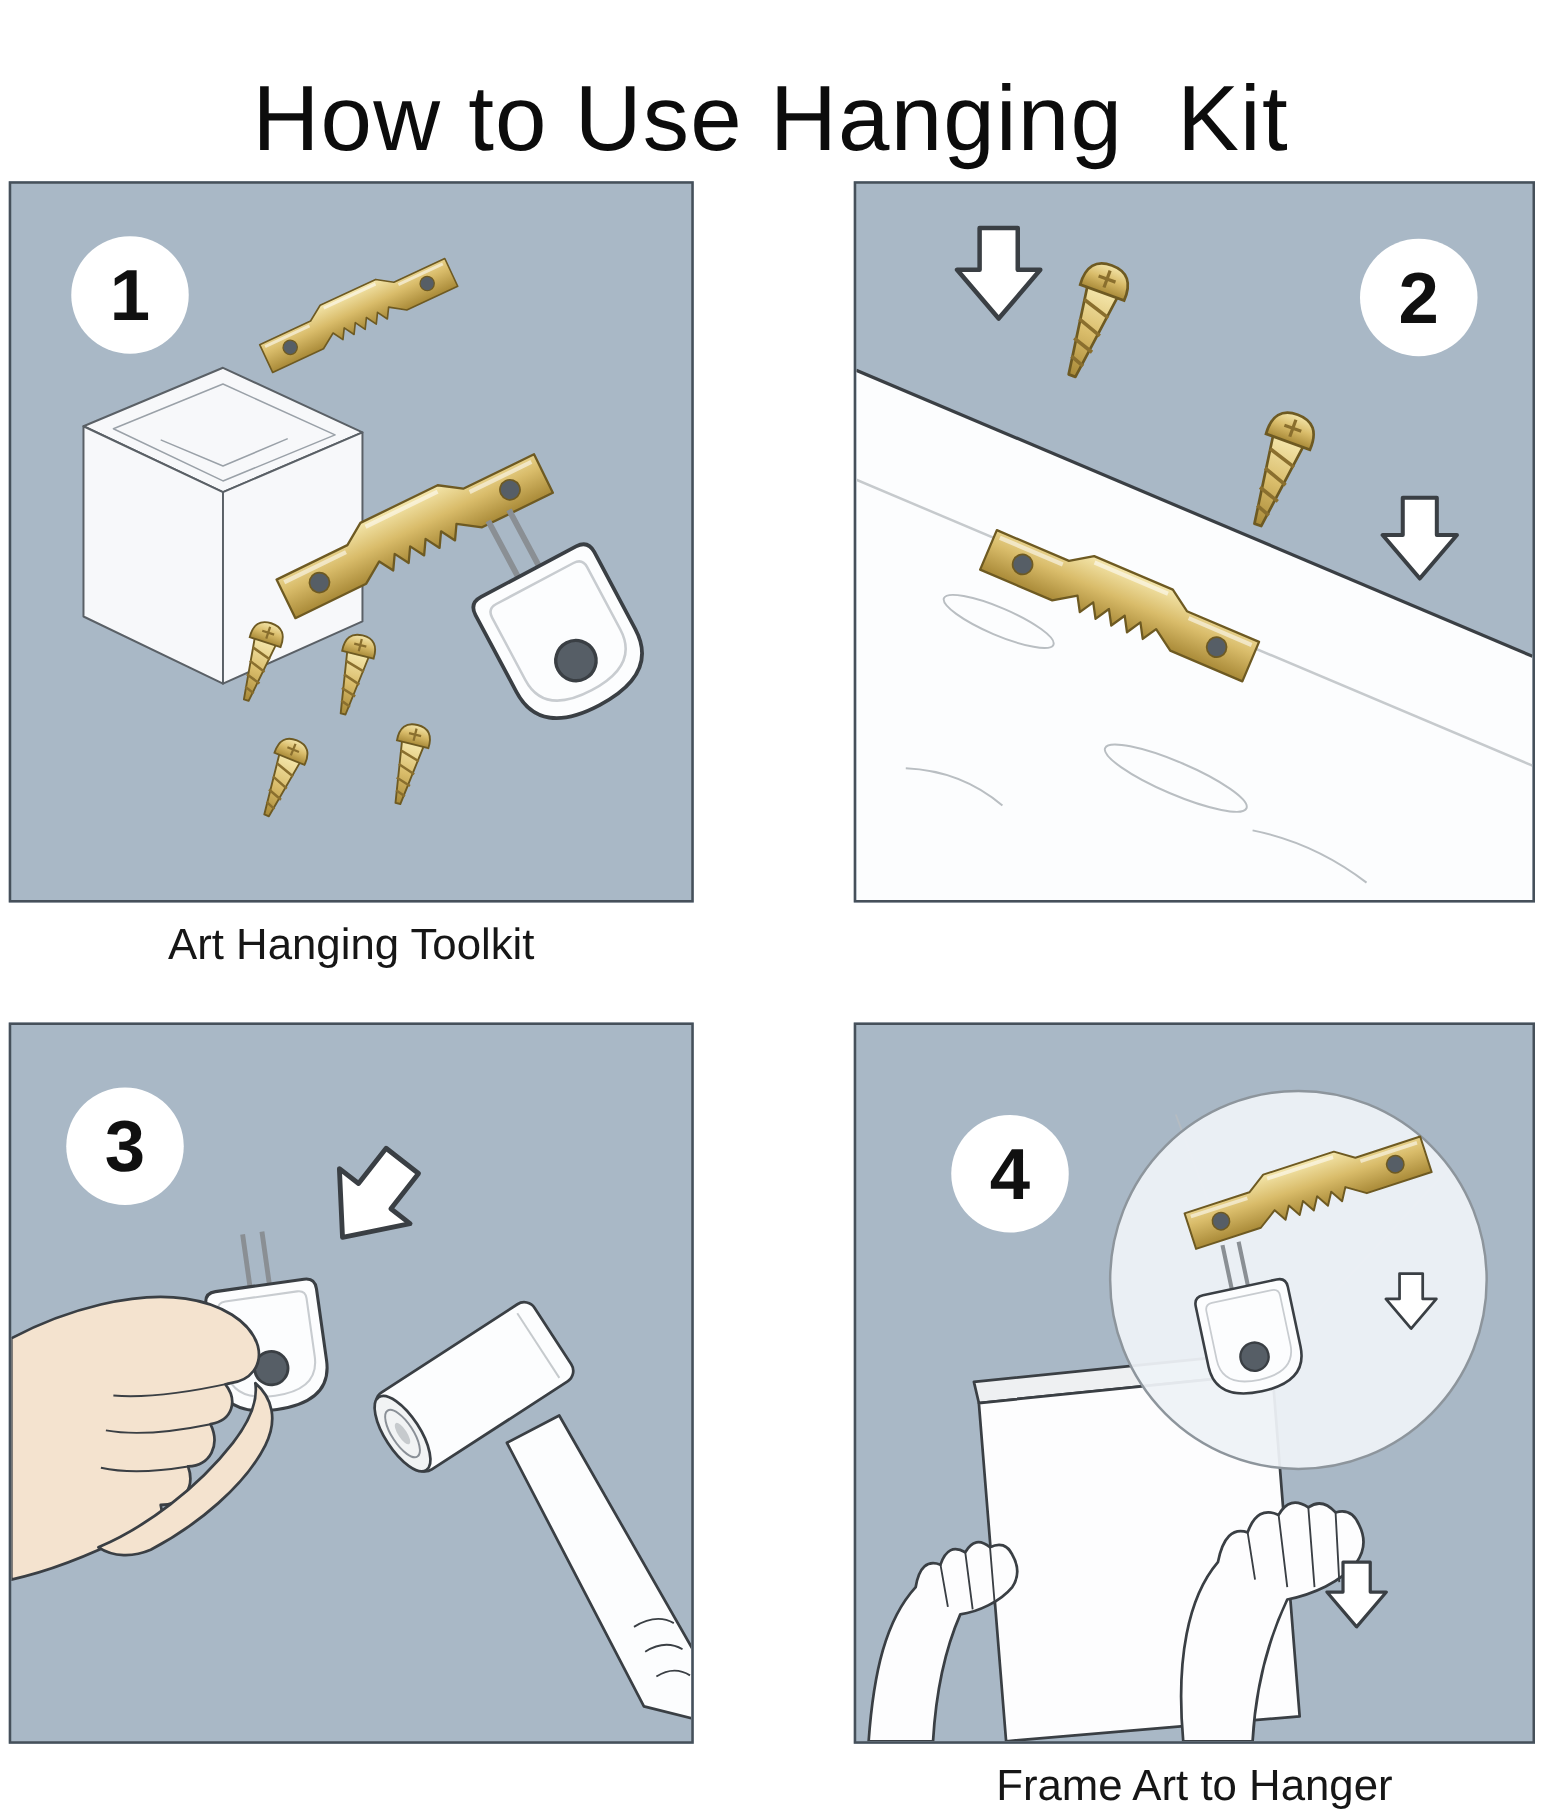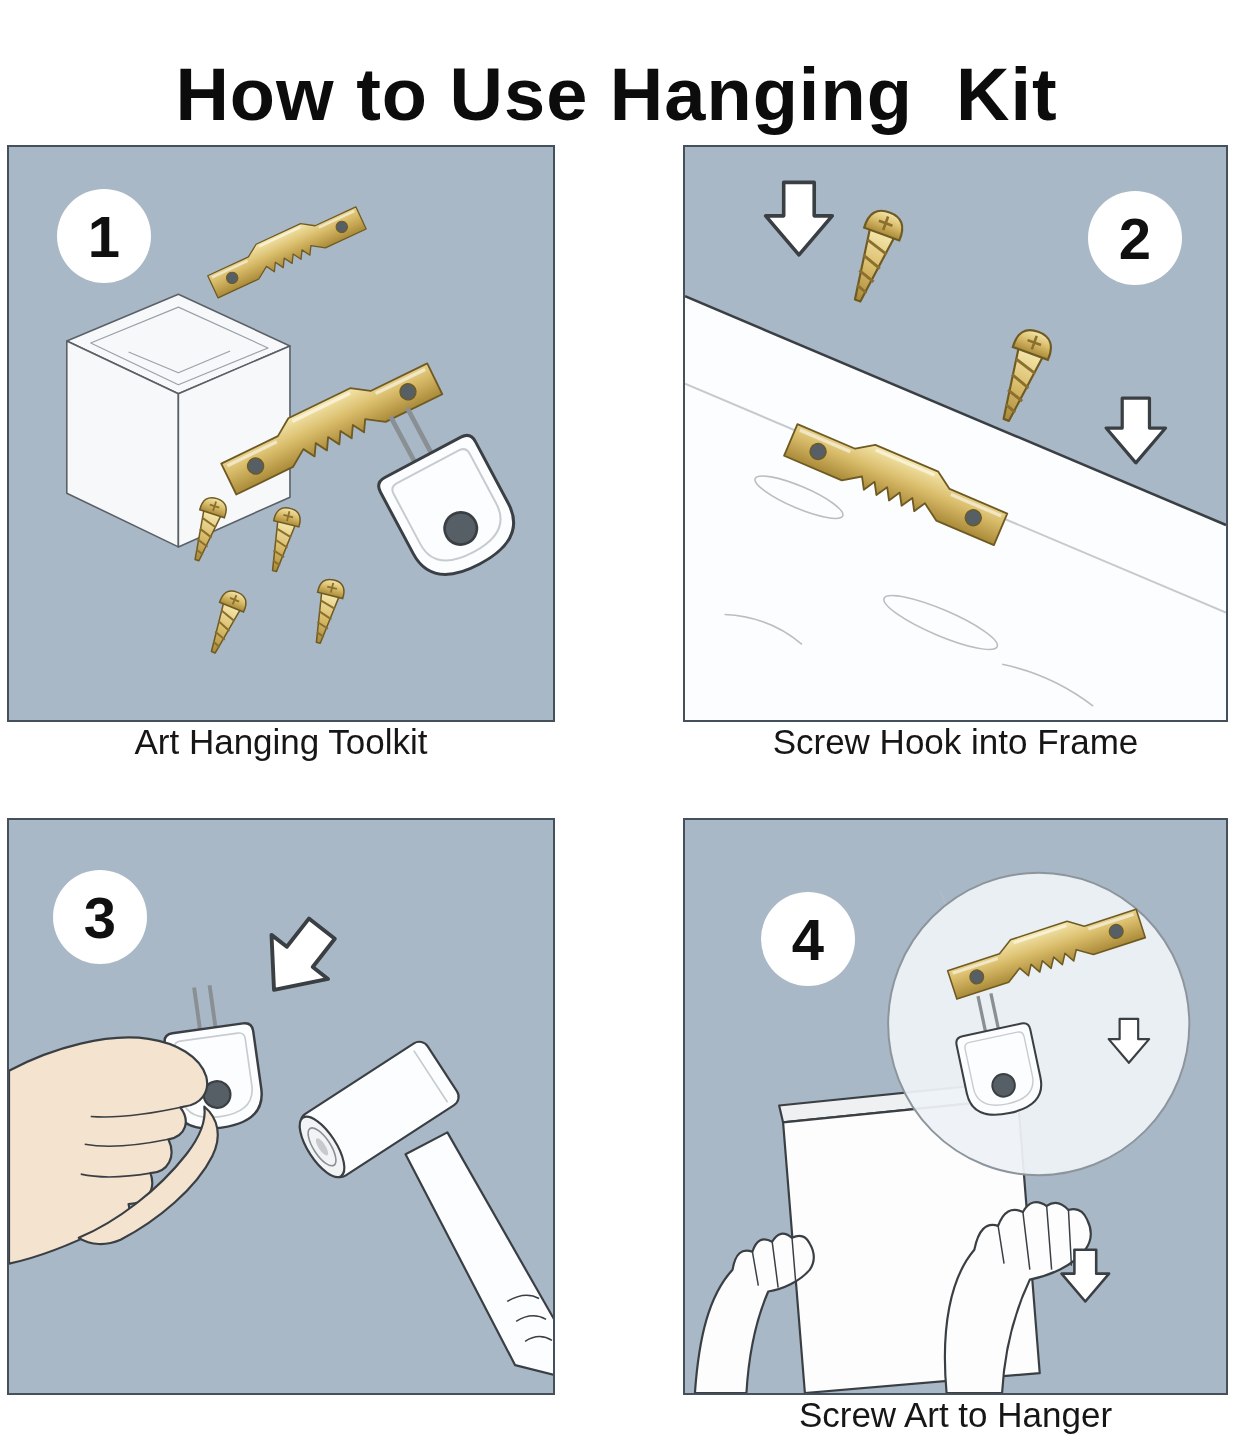--- a/index.html
+++ b/index.html
@@ -1,31 +1,31 @@
 <!DOCTYPE html>
 <html><head>
 <meta charset="utf-8">
 <style>
   html,body{margin:0;padding:0;background:#ffffff;}
   body{width:1233px;height:1448px;position:relative;font-family:"Liberation Sans",sans-serif;overflow:hidden;}
   .page{position:absolute;inset:0;}
-  .title{position:absolute;top:2px;left:0;width:1233px;text-align:center;font-size:74px;font-weight:700;color:#0c0c0c;letter-spacing:1px;white-space:pre;}
+  .title{position:absolute;top:2px;left:0;width:1233px;text-align:center;font-size:74px;font-weight:400;color:#0c0c0c;letter-spacing:1px;white-space:pre;}
   .cell{position:absolute;}
   .cell1{left:7px;top:145px;width:548px;}
   .cell2{left:683px;top:145px;width:545px;}
   .cell3{left:7px;top:818px;width:548px;}
   .cell4{left:683px;top:818px;width:545px;}
   .panel{position:relative;height:577px;background:#a9b8c6;border:2px solid #46505a;box-sizing:border-box;overflow:hidden;}
   .panel svg{position:absolute;left:0;top:0;width:100%;height:100%;}
   .badge{position:absolute;width:94px;height:94px;border-radius:50%;background:#ffffff;display:flex;align-items:center;justify-content:center;font-size:58px;font-weight:700;color:#101010;z-index:5;}
   .badge.b1{left:48px;top:42px;}
   .badge.b2{right:44px;top:44px;}
   .badge.b3{left:44px;top:50px;}
   .badge.b4{left:76px;top:72px;}
-  .caption{text-align:center;font-size:35px;font-weight:500;color:#161616;}
+  .caption{margin-top:14px;text-align:center;font-size:35px;font-weight:500;color:#161616;}
   .defsvg{position:absolute;width:0;height:0;}
 </style>
 </head>
 <body>
 
 <svg class="defsvg" aria-hidden="true">
   <defs>
     <linearGradient id="brass" x1="0" y1="0" x2="0" y2="1">
       <stop offset="0" stop-color="#f4e6ab"></stop>
       <stop offset="0.5" stop-color="#d9bc6a"></stop>
@@ -125,21 +125,20 @@
             <use href="#screw" transform="translate(352,198) rotate(20) scale(1.45)"></use>
           </g>
         <g>
             <use href="#arrow-down" transform="translate(115,72) scale(1.4)"></use>
           </g>
         <g>
             <use href="#arrow-down" transform="translate(455,285) scale(1.25)"></use>
           </g>
       </svg>
     </div>
-    <div class="caption">Screw Hook into Frame</div>
   </div>
 
   <div class="cell cell3">
     <div class="panel">
       <div class="badge b3">
         <span>3</span>
       </div>
       <svg viewBox="0 0 546 576" preserveAspectRatio="none">
         <g>
             <use href="#arrow-down" transform="translate(290,140) rotate(38) scale(1.5)"></use>
@@ -197,16 +196,16 @@
           </g>
           <g>
               <use href="#arrow-down" transform="translate(448,222) scale(0.85)"></use>
             </g>
         </g>
         <g>
             <use href="#arrow-down" transform="translate(404,458)"></use>
           </g>
       </svg>
     </div>
-    <div class="caption">Screw Art to Hanger</div>
+    <div class="caption">Frame Art to Hanger</div>
   </div>
 
 </div>
 
 </body></html>

